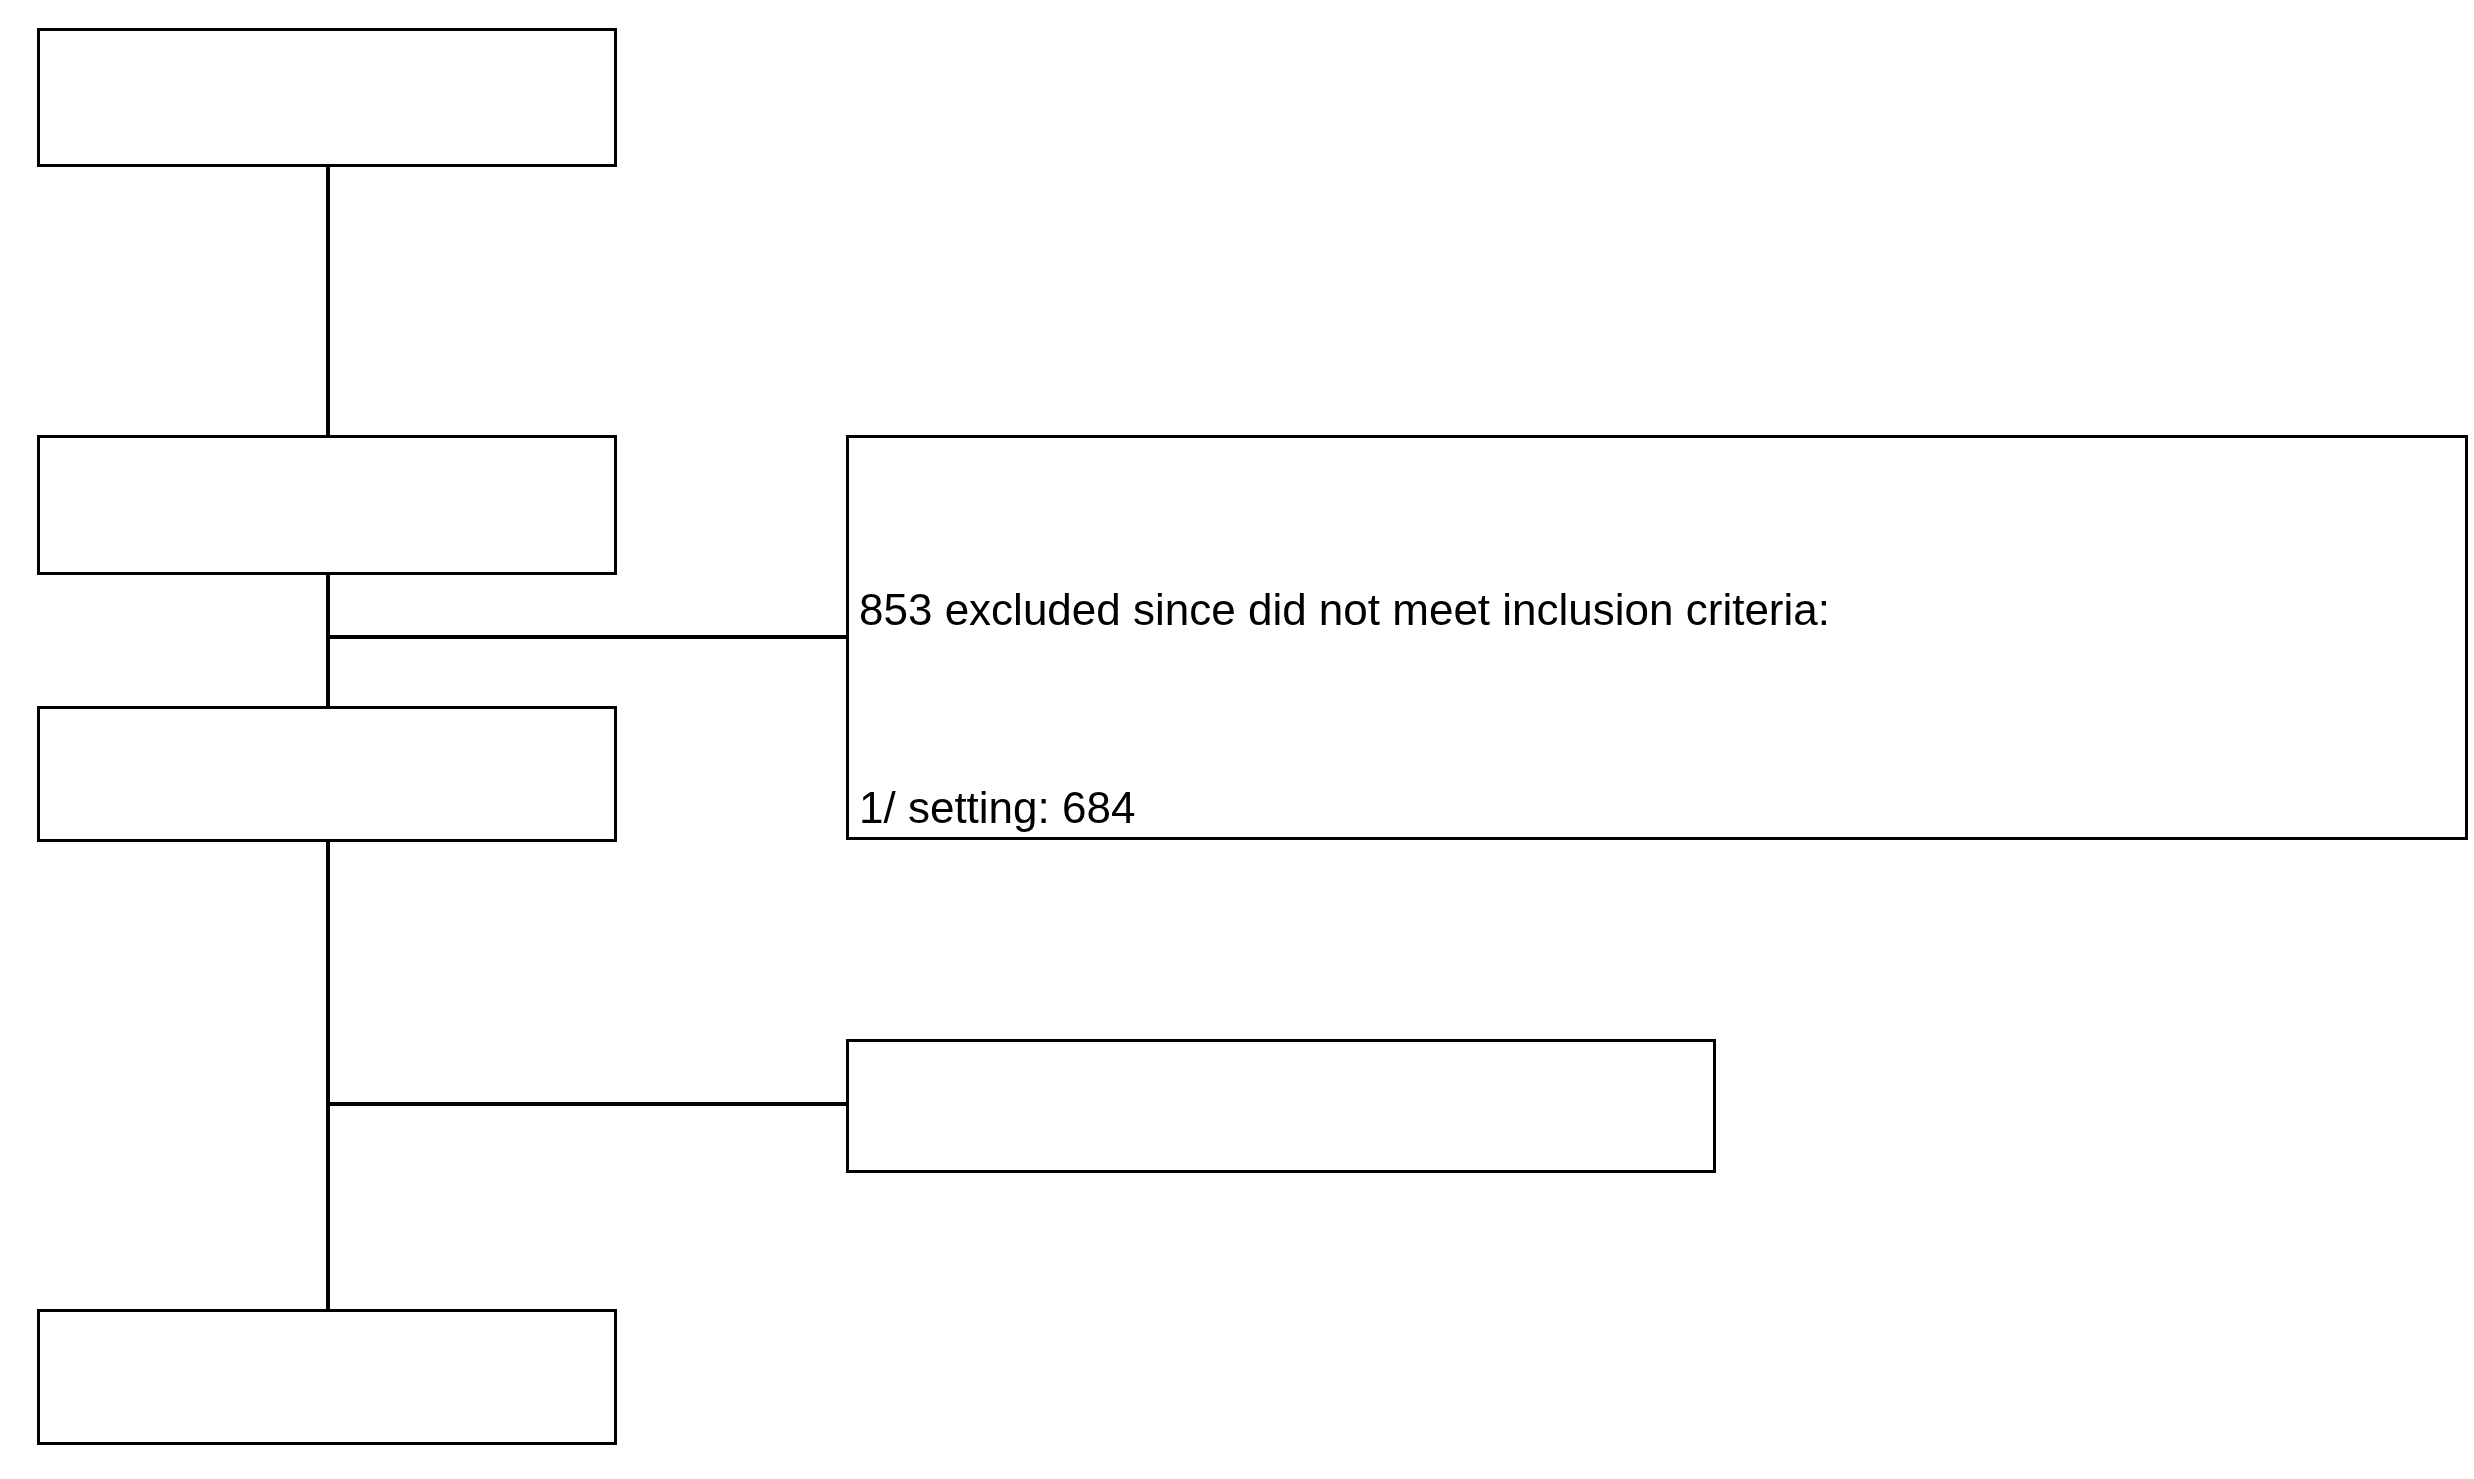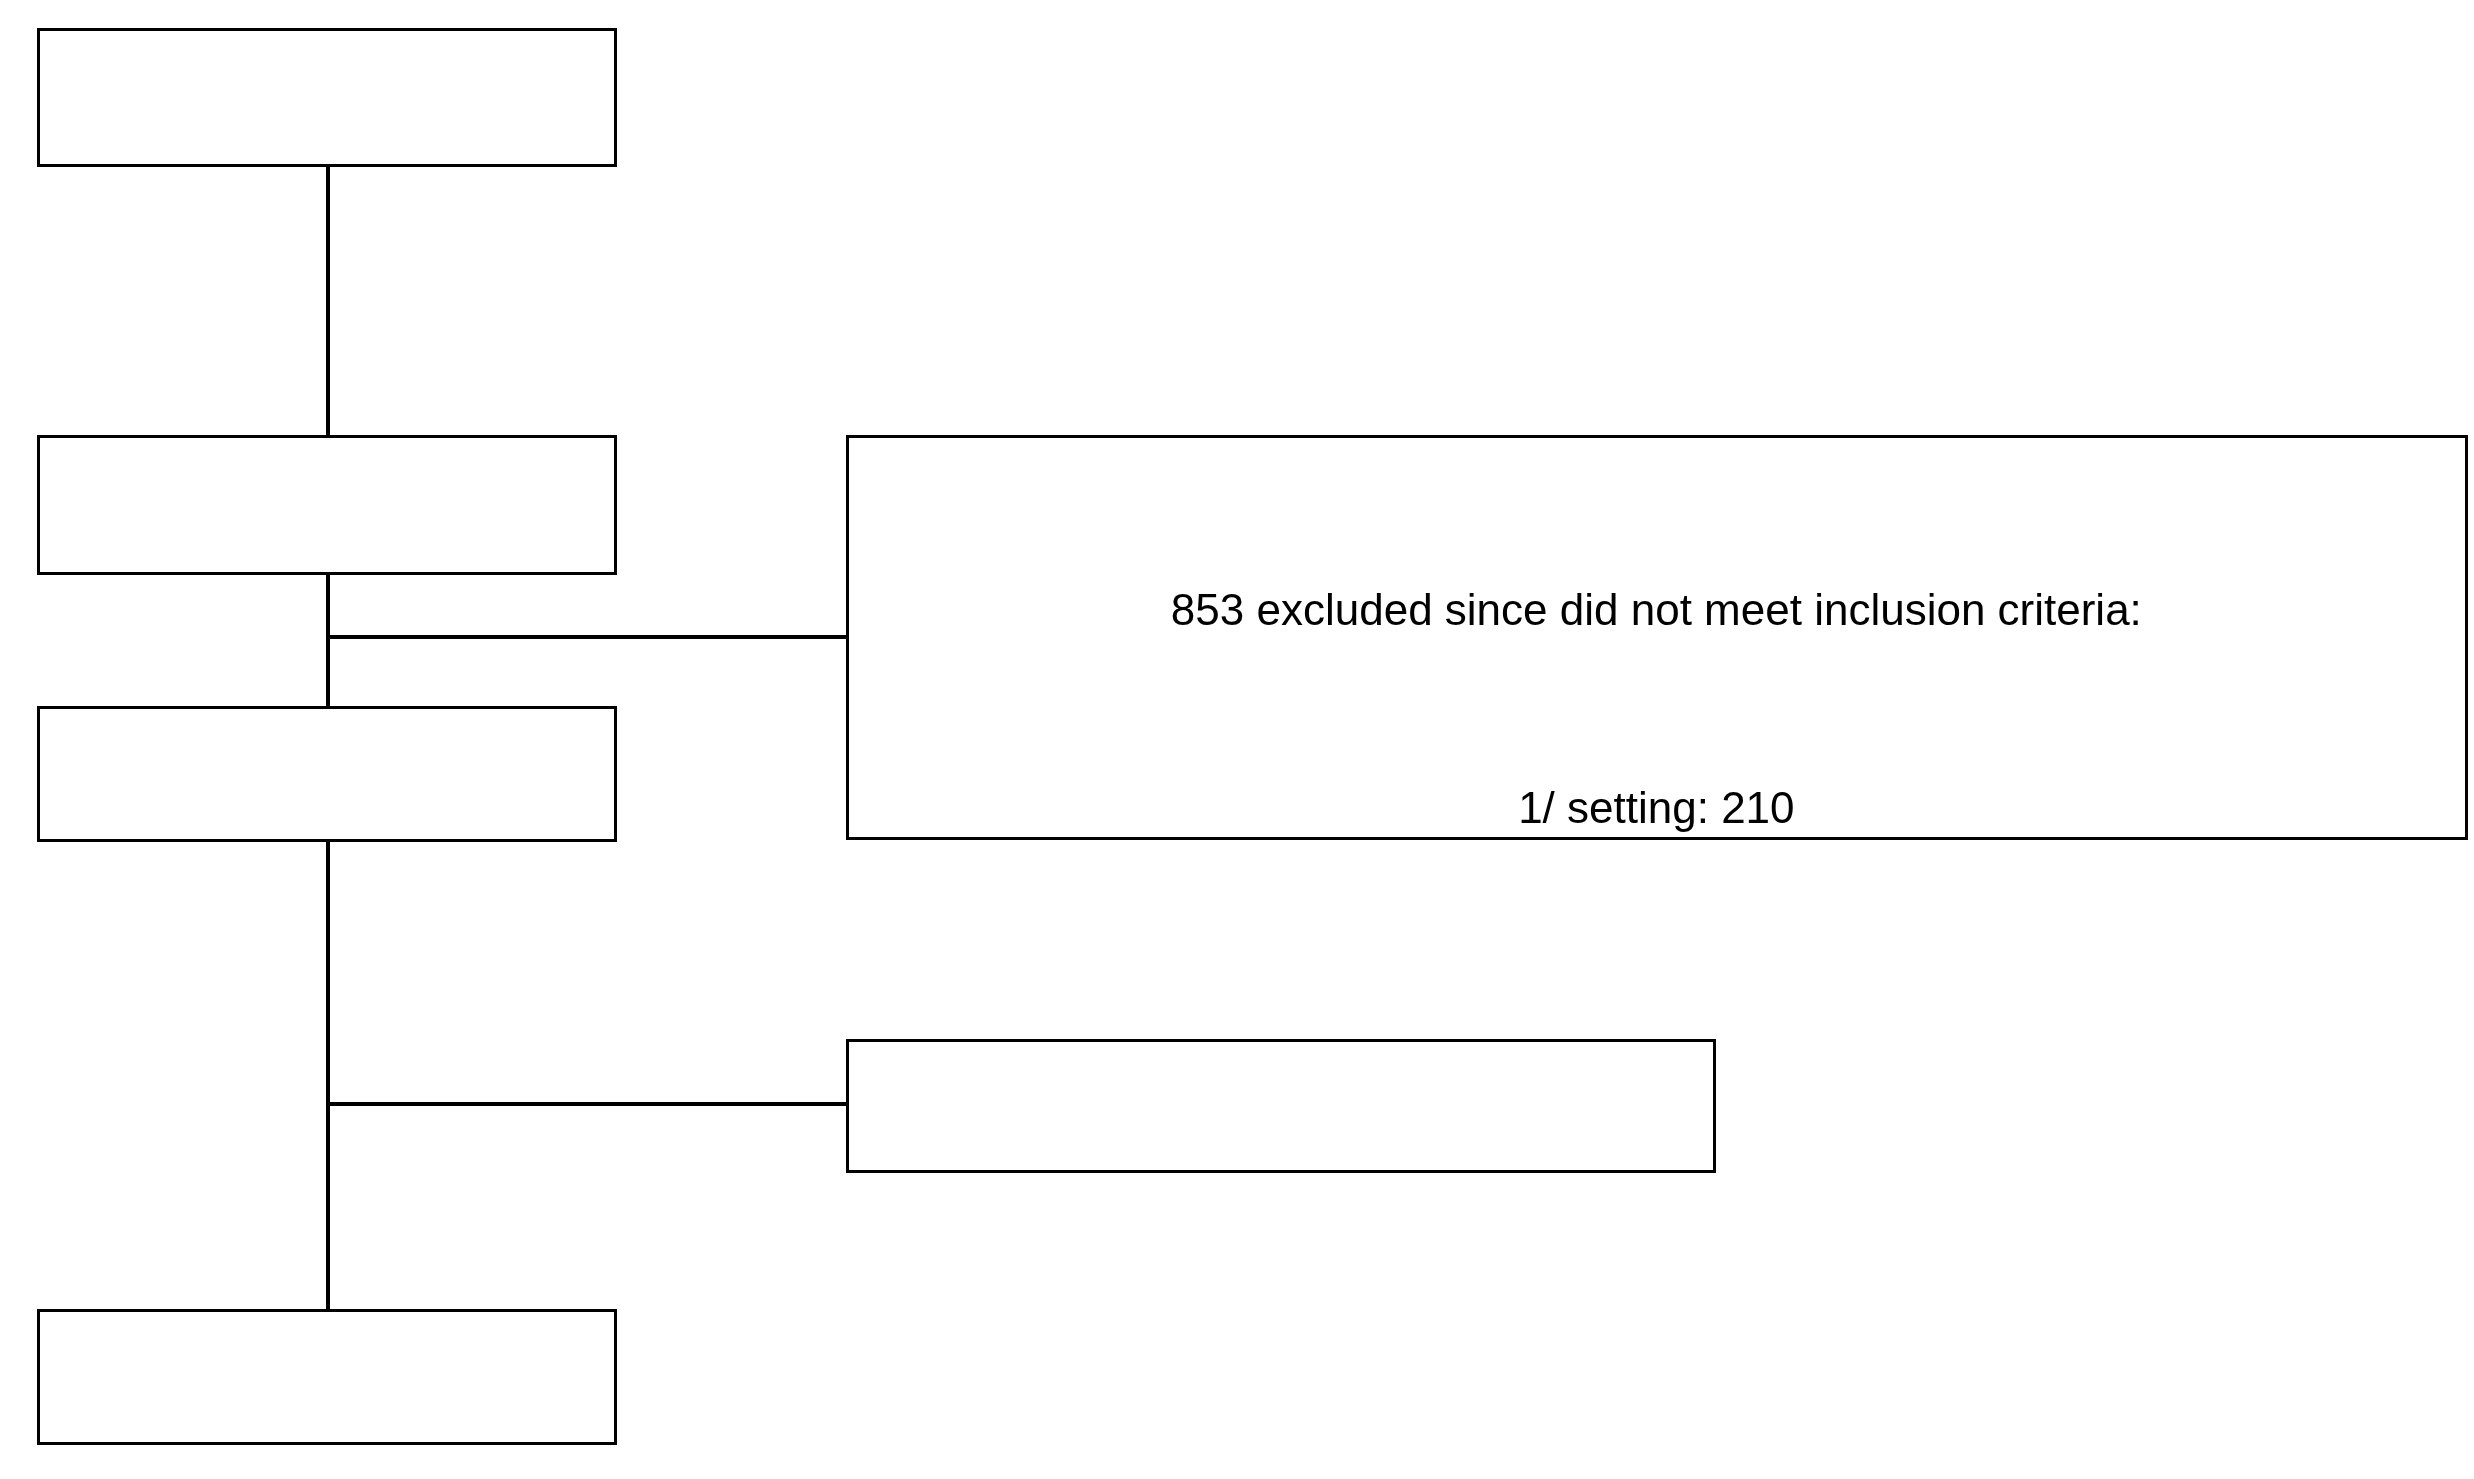--- a/index.html
+++ b/index.html
@@ -7,21 +7,20 @@
     padding: 0;
     background: #ffffff;
   }
   .canvas {
     position: relative;
     width: 2475px;
     height: 1479px;
     background: #ffffff;
     font-family: "Liberation Sans", sans-serif;
     color: #000000;
-    text-align: center;
   }
   .box {
     position: absolute;
     background: #ffffff;
     border: 3.5px solid #000000;
     box-sizing: border-box;
     font-size: 44px;
     line-height: 66px;
     padding: 10px 11.3px 7px 10px;
     white-space: pre-wrap;
@@ -65,21 +64,21 @@
     
   </div>
 
   <div class="box box-screened">
     
     
   </div>
 
   <div class="box box-excluded-criteria">
     <div class="line">853 excluded since did not meet inclusion criteria:</div>
-    <div class="line">1/ setting: 210</div>
+    <div class="line">1/ setting: 684</div>
     
     
     
     
   </div>
 
   <div class="box box-relevant">
     
     
   </div>

